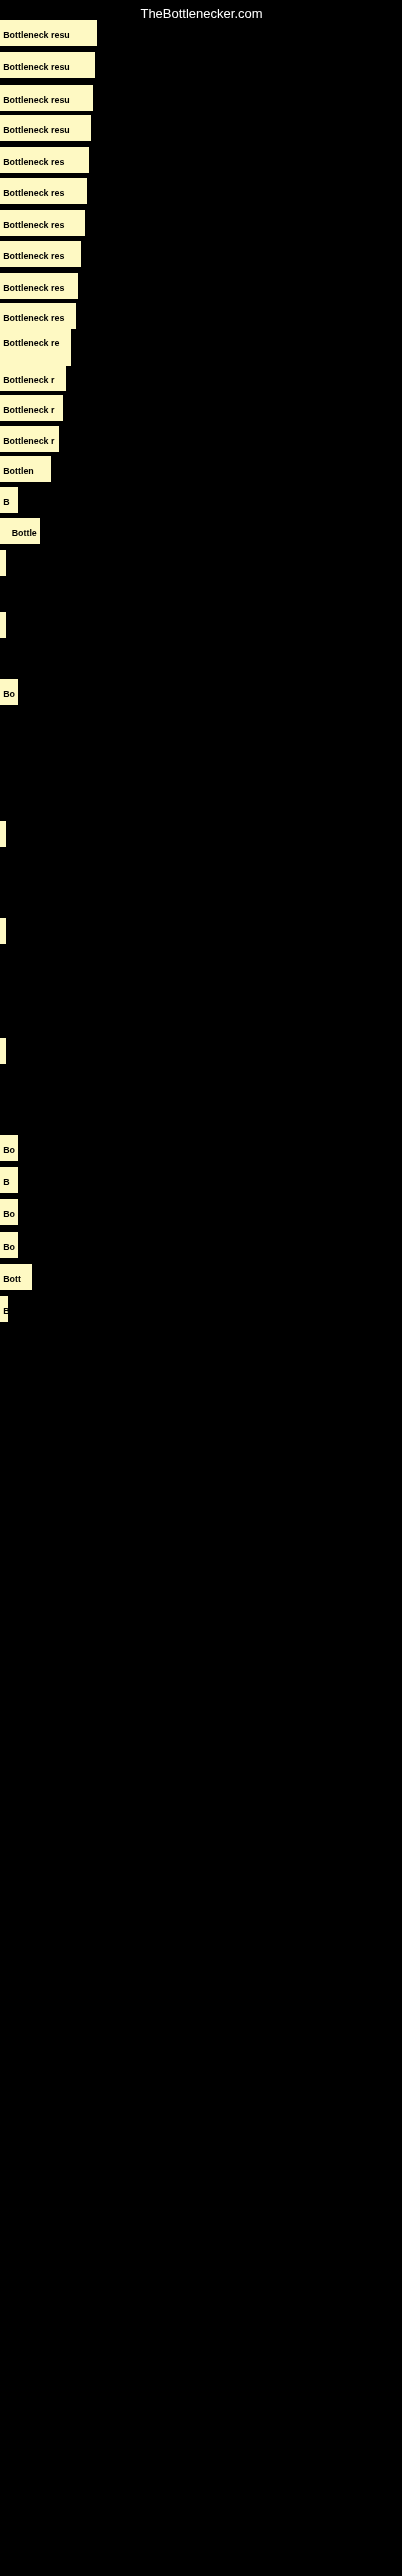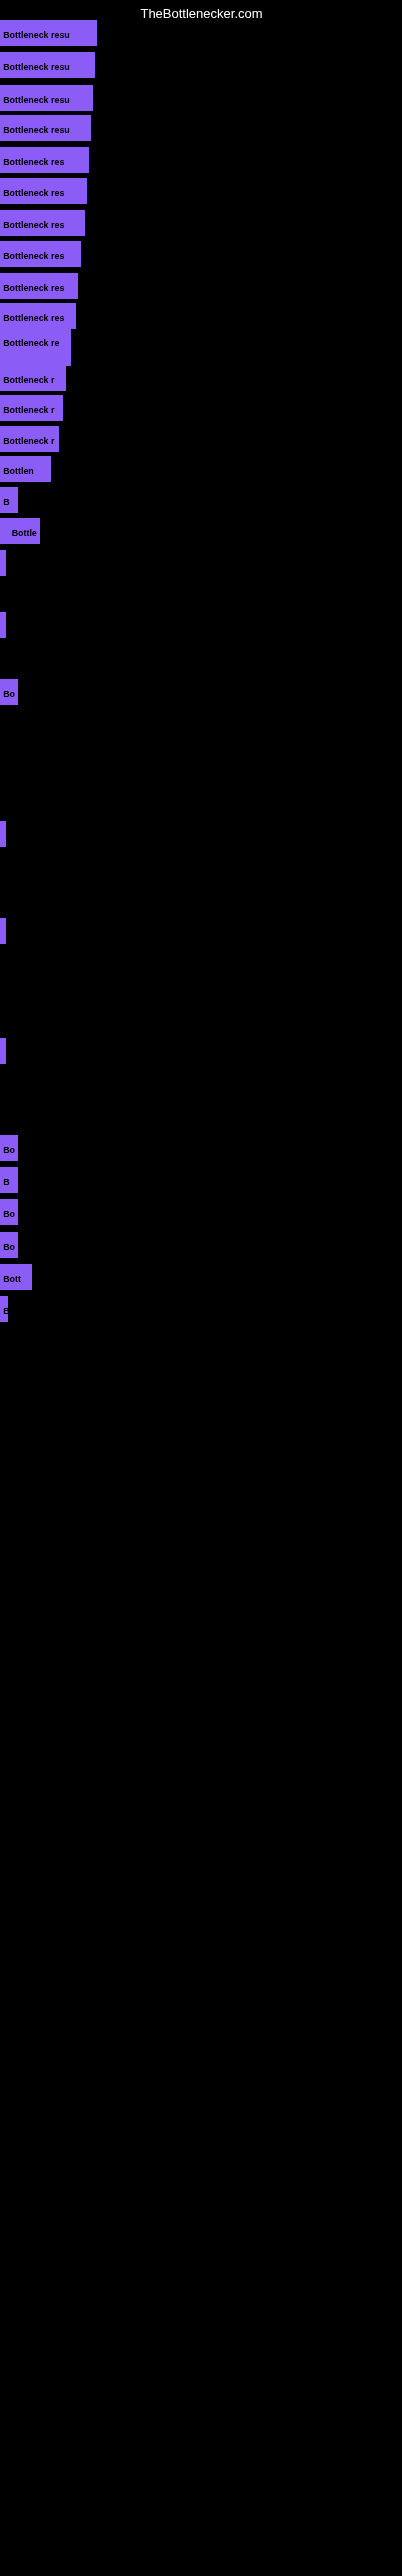--- a/index.html
+++ b/index.html
@@ -24,21 +24,21 @@
       left: 0;
       right: 0;
     }
     .bar-container {
       position: absolute;
       left: 0;
       display: flex;
       align-items: center;
     }
     .bar-label {
-      background-color: #8b5cf6;
+      background-color: #fef9c3;
       color: #000000;
       font-size: 8.9px;
       font-weight: bold;
       padding: 1.6px 3.2px;
       white-space: nowrap;
       overflow: hidden;
     }
   </style>
 </head>
 <body>

